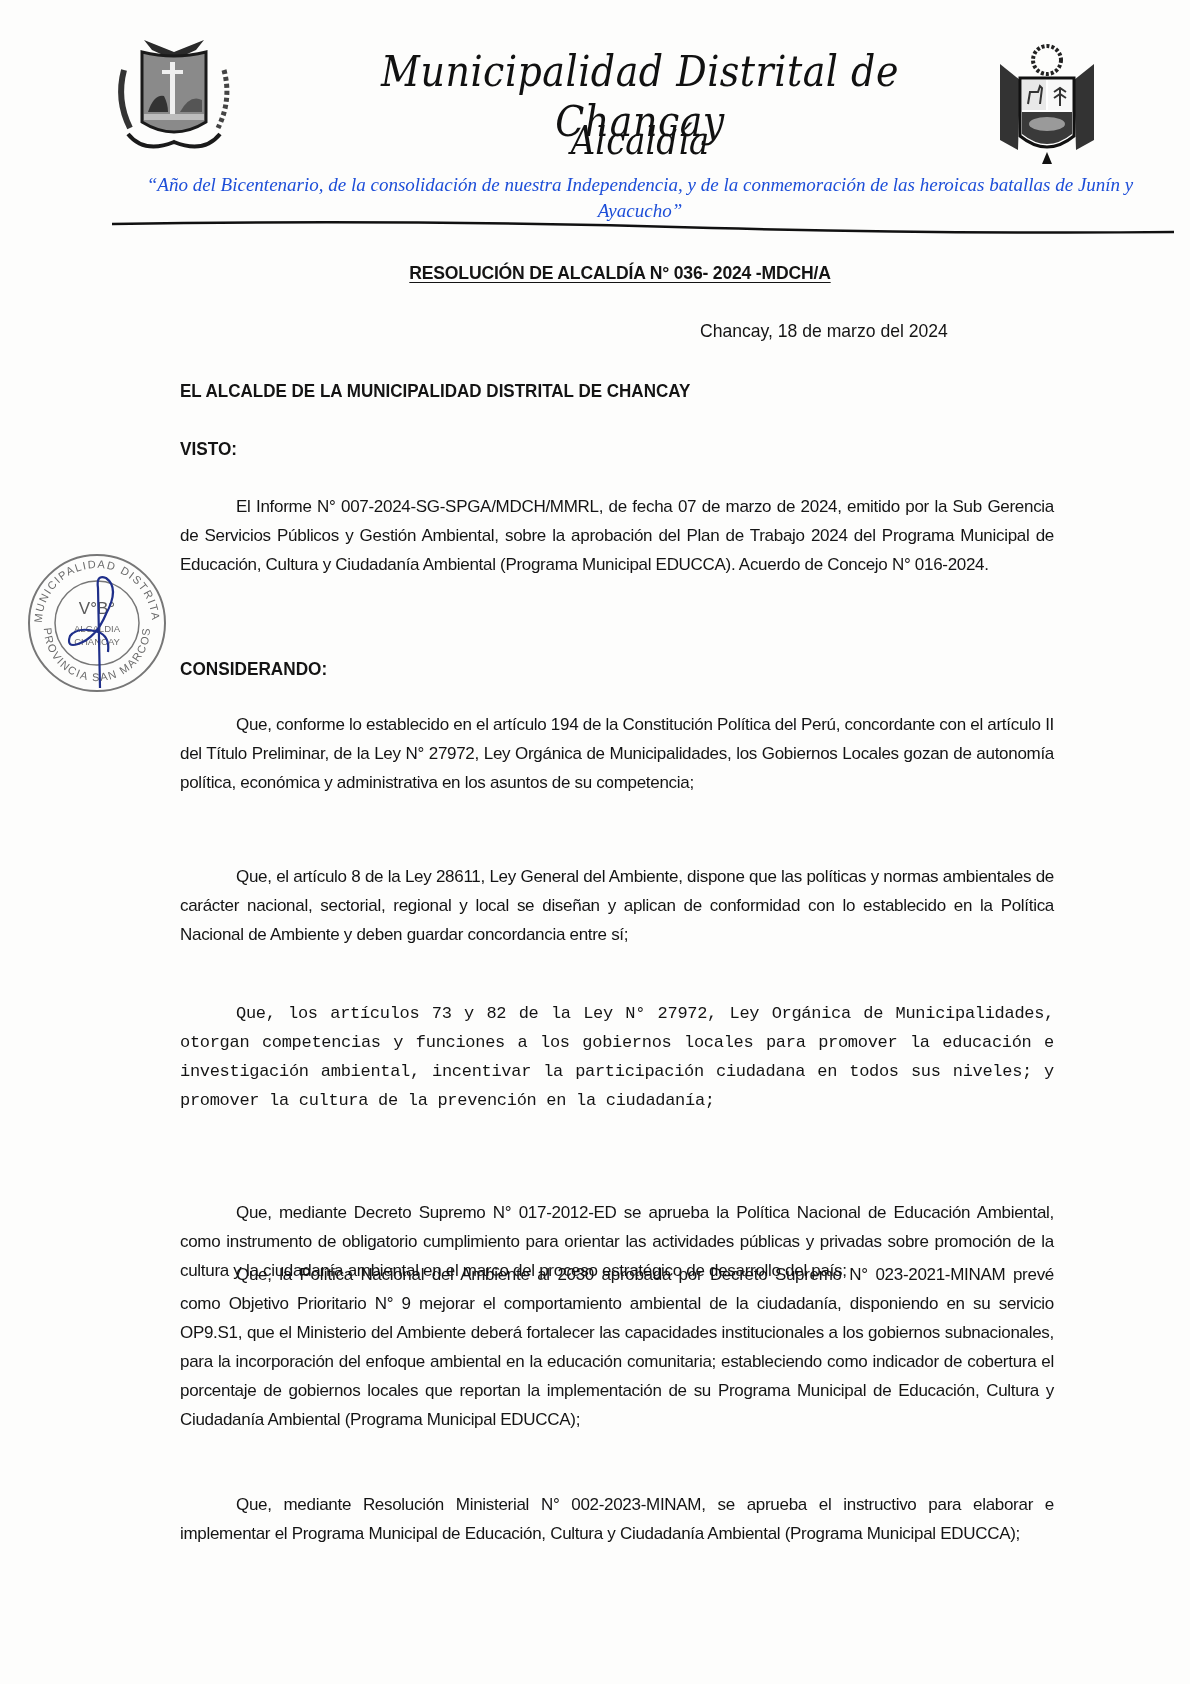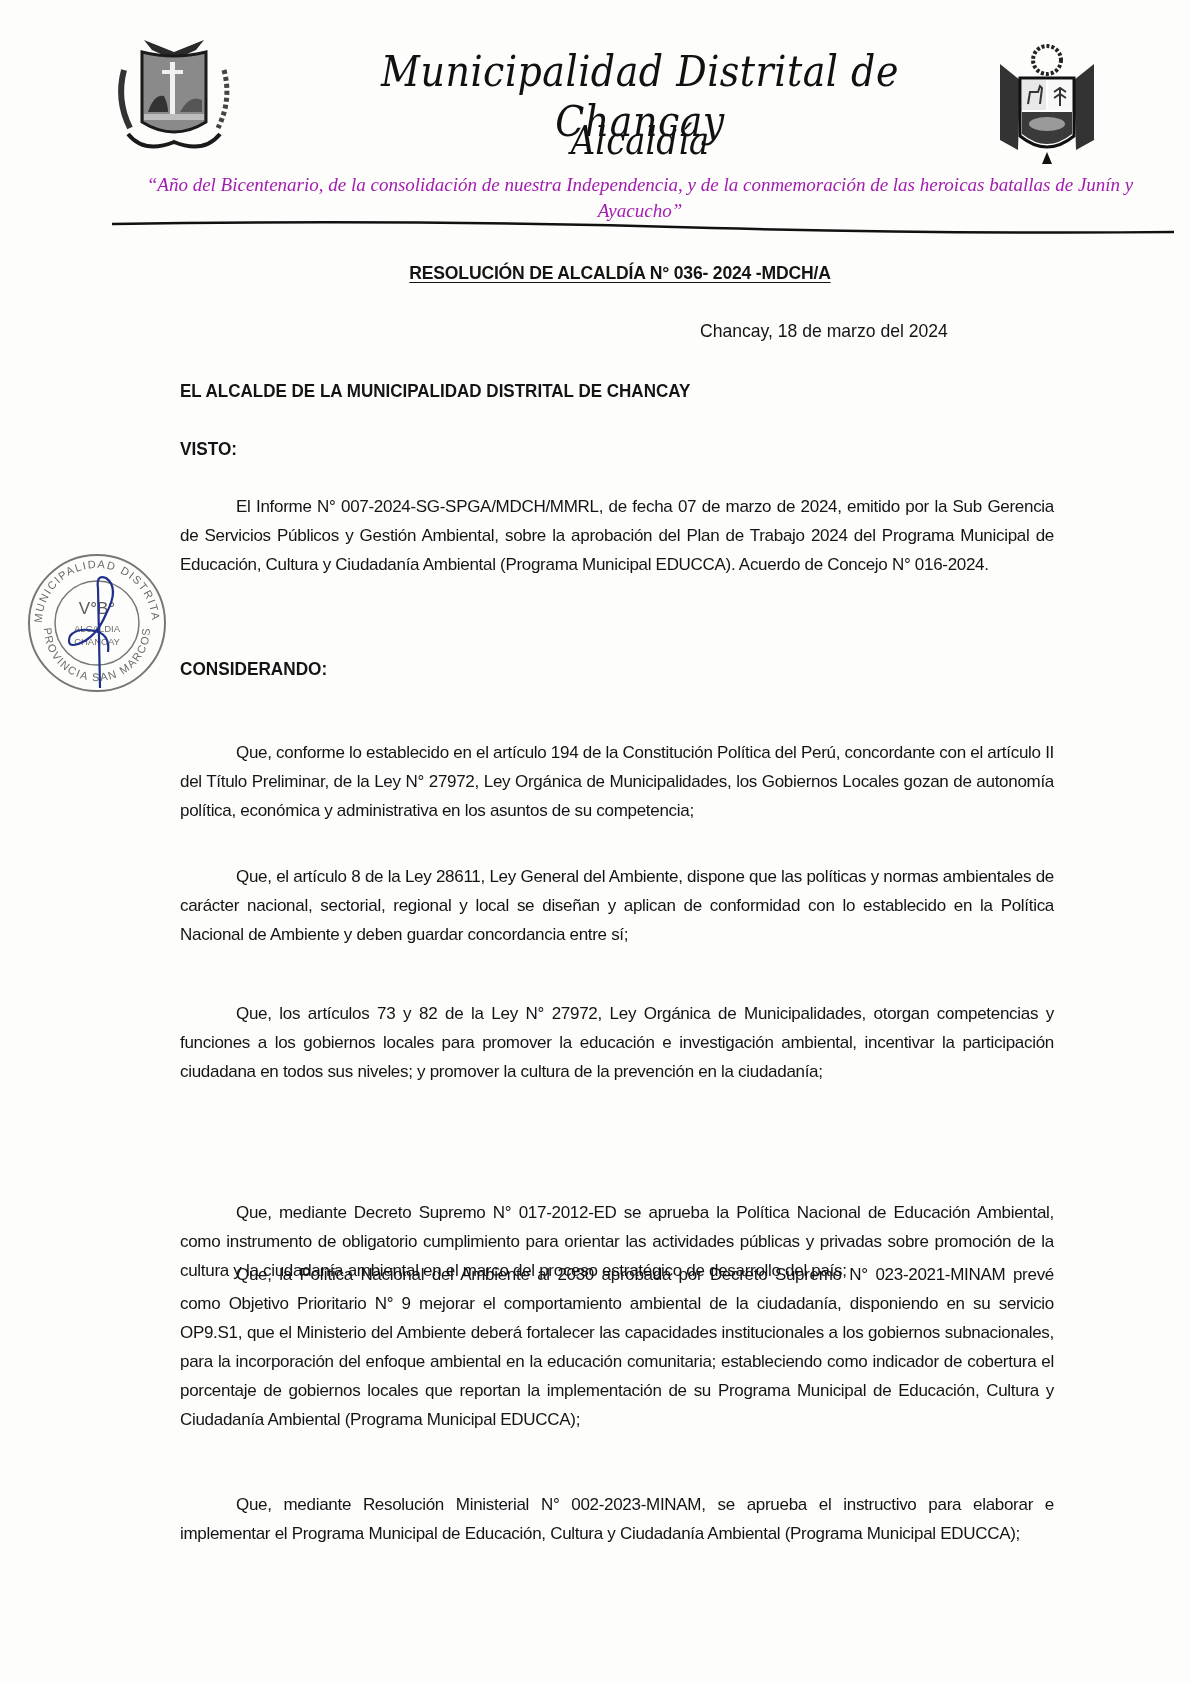--- a/index.html
+++ b/index.html
@@ -57,21 +57,21 @@
     }
     .lh-year-motto {
       position: absolute;
       left: 140px; top: 172px;
       width: 1000px;
       text-align: center;
       font-family: "Liberation Serif", serif;
       font-style: italic;
       font-size: 19px;
       line-height: 26px;
-      color: #a21caf;
+      color: #1d4ed8;
     }
     .lh-rule {
       position: absolute;
       left: 112px; top: 220px;
       width: 1062px; height: 16px;
     }
     
     .doc-title {
       position: absolute;
       left: 300px; top: 262px;
@@ -201,20 +201,20 @@
     </text>
     <text x="75" y="66" text-anchor="middle" font-family="Liberation Sans, sans-serif" font-size="17" fill="#5a5a5a">V°B°</text>
     <text x="75" y="84" text-anchor="middle" font-family="Liberation Sans, sans-serif" font-size="9.5" fill="#6b6b6b">ALCALDIA</text>
     <text x="75" y="97" text-anchor="middle" font-family="Liberation Sans, sans-serif" font-size="9.5" fill="#6b6b6b">CHANCAY</text>
 
     <path d="M78 140 L76 40 Q74 26 84 30 Q98 40 84 66 Q74 90 56 96 Q44 100 48 88 Q56 78 76 84 Q88 88 86 104" fill="none" stroke="#1f2f8a" stroke-width="2.2"></path>
   </svg>
 
   <div class="section-heading" style="top:658px;">CONSIDERANDO:</div>
 
-  <div class="para" style="top:738px;">Que, conforme lo establecido en el artículo 194 de la Constitución Política del Perú, concordante con el artículo II del Título Preliminar, de la Ley N° 27972, Ley Orgánica de Municipalidades, los Gobiernos Locales gozan de autonomía política, económica y administrativa en los asuntos de su competencia;</div>
+  <div class="para" style="top:710px;">Que, conforme lo establecido en el artículo 194 de la Constitución Política del Perú, concordante con el artículo II del Título Preliminar, de la Ley N° 27972, Ley Orgánica de Municipalidades, los Gobiernos Locales gozan de autonomía política, económica y administrativa en los asuntos de su competencia;</div>
   <div class="para" style="top:855px;margin-top:7px;">Que, el artículo 8 de la Ley 28611, Ley General del Ambiente, dispone que las políticas y normas ambientales de carácter nacional, sectorial, regional y local se diseñan y aplican de conformidad con lo establecido en la Política Nacional de Ambiente y deben guardar concordancia entre sí;</div>
-  <div class="para" style="top:999px;">Que, los artículos 73 y 82 de la Ley N° 27972, Ley Orgánica de Municipalidades, otorgan competencias y funciones a los gobiernos locales para promover la educación e investigación ambiental, incentivar la participación ciudadana en todos sus niveles; y promover la cultura de la prevención en la ciudadanía;</div>
+  <div class="para" style="top:999px;font-family:Liberation Mono, monospace;">Que, los artículos 73 y 82 de la Ley N° 27972, Ley Orgánica de Municipalidades, otorgan competencias y funciones a los gobiernos locales para promover la educación e investigación ambiental, incentivar la participación ciudadana en todos sus niveles; y promover la cultura de la prevención en la ciudadanía;</div>
   <div class="para" style="top:1162px;margin-top:36px;">Que, mediante Decreto Supremo N° 017-2012-ED se aprueba la Política Nacional de Educación Ambiental, como instrumento de obligatorio cumplimiento para orientar las actividades públicas y privadas sobre promoción de la cultura y la ciudadanía ambiental en el marco del proceso estratégico de desarrollo del país;</div>
   <div class="para" style="top:1260px;">Que, la Política Nacional del Ambiente al 2030 aprobada por Decreto Supremo N° 023-2021-MINAM prevé como Objetivo Prioritario N° 9 mejorar el comportamiento ambiental de la ciudadanía, disponiendo en su servicio OP9.S1, que el Ministerio del Ambiente deberá fortalecer las capacidades institucionales a los gobiernos subnacionales, para la incorporación del enfoque ambiental en la educación comunitaria; estableciendo como indicador de cobertura el porcentaje de gobiernos locales que reportan la implementación de su Programa Municipal de Educación, Cultura y Ciudadanía Ambiental (Programa Municipal EDUCCA);</div>
   <div class="para" style="top:1490px;">Que, mediante Resolución Ministerial N° 002-2023-MINAM, se aprueba el instructivo para elaborar e implementar el Programa Municipal de Educación, Cultura y Ciudadanía Ambiental (Programa Municipal EDUCCA);</div>
 
 </div>
 
 </body></html>

